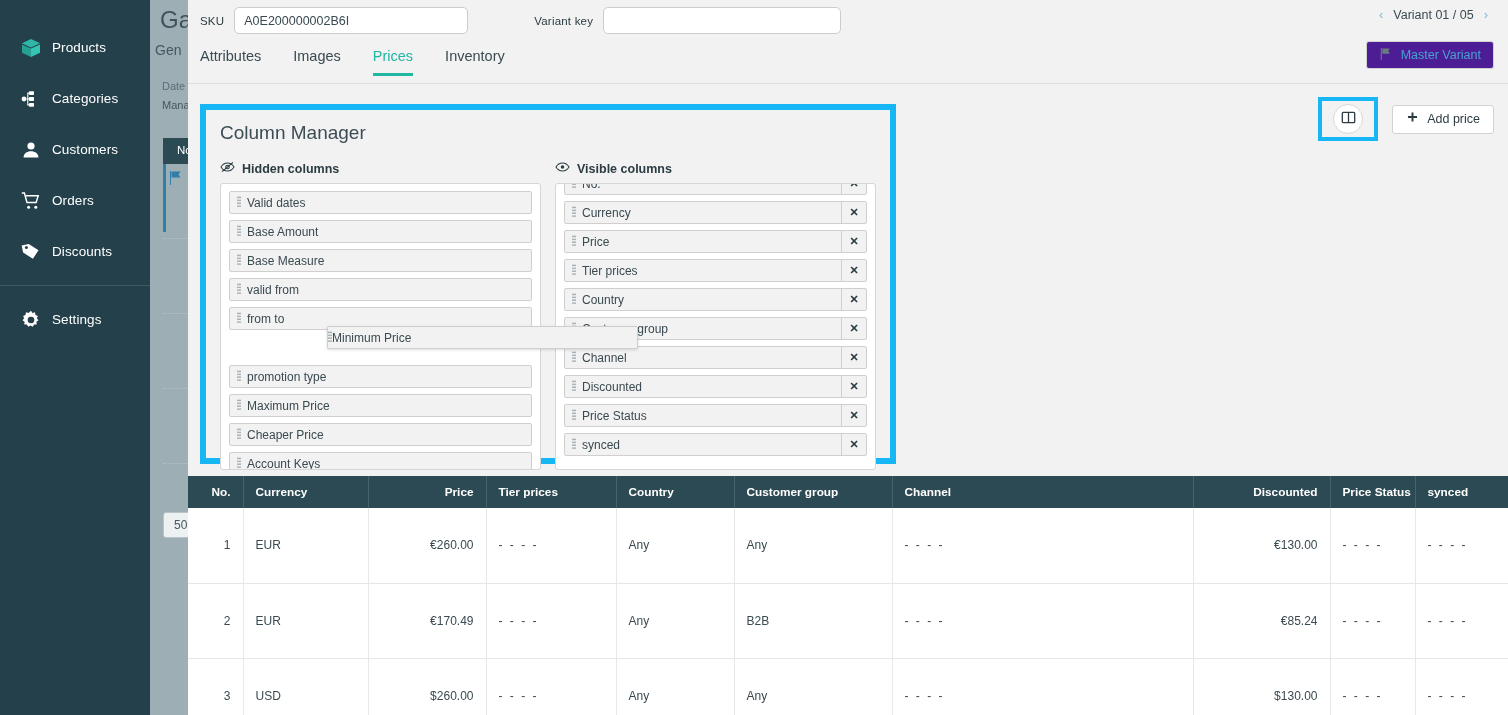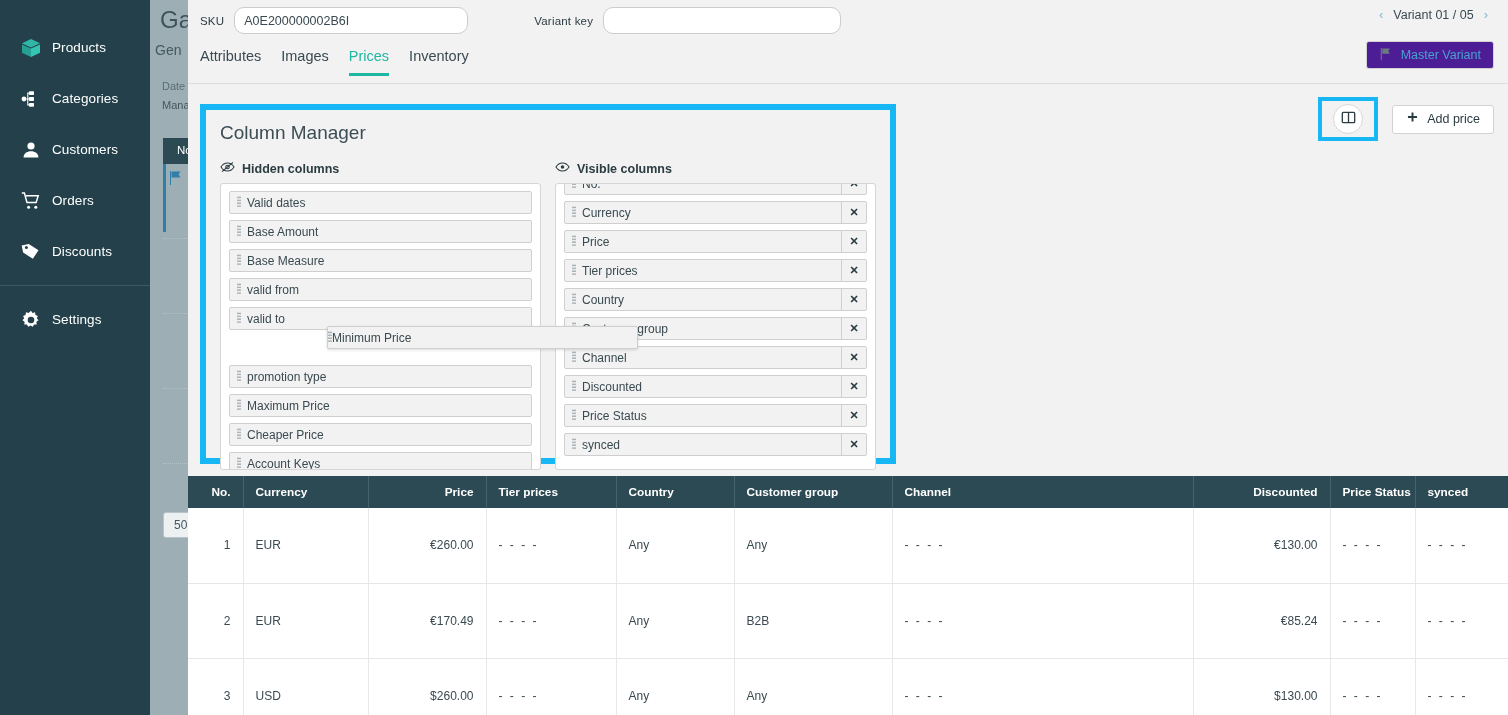--- a/index.html
+++ b/index.html
@@ -70,29 +70,29 @@
   .topbar {
     position: absolute; left: 188px; top: 0;
     width: 1320px; height: 84px;
     background: #f2f2f2;
     border-bottom: 1px solid #dcdcdc;
   }
   .sku-row { position: absolute; left: 12px; top: 7px; display: flex; align-items: center; }
   .fld-label { font-size: 11.5px; font-weight: normal; color: #2b3c42; letter-spacing: .2px; }
   .fld {
     margin-left: 10px; height: 27px;
-    border: 1px solid #cccccc; border-radius: 10px; background: #fff;
+    border: 1px solid #cccccc; border-radius: 5px; background: #fff;
     font-size: 12.5px; color: #3a4a51;
     display: flex; align-items: center; padding: 0 9px;
   }
   #sku-input { width: 234px; }
   #variantkey-input { width: 238px; margin-left: 10px; }
   .variantkey-label { margin-left: 66px; }
 
-  .tabs { position: absolute; left: 12px; top: 48px; display: flex; gap: 20px; }
+  .tabs { position: absolute; left: 12px; top: 48px; display: flex; gap: 32px; }
   .tab {
     font-size: 14.5px; color: #3a4a51; padding-bottom: 9px;
     border-bottom: 3px solid transparent; cursor: pointer; white-space: nowrap;
   }
   .tab.active { color: #1fb6a2; border-bottom-color: #1fb6a2; }
 
   .variant-nav {
     position: absolute; right: 20px; top: 7px;
     display: flex; align-items: center; gap: 10px;
     font-size: 12.5px; color: #3a4a51;
@@ -433,21 +433,21 @@
                     <circle cx="1" cy="1.4" r=".9"></circle>
                     <circle cx="3" cy="1.4" r=".9"></circle>
                     <circle cx="1" cy="4.3" r=".9"></circle>
                     <circle cx="3" cy="4.3" r=".9"></circle>
                     <circle cx="1" cy="7.2" r=".9"></circle>
                     <circle cx="3" cy="7.2" r=".9"></circle>
                     <circle cx="1" cy="10.1" r=".9"></circle>
                     <circle cx="3" cy="10.1" r=".9"></circle>
                   </svg>
                 </span>
-              <span class="lbl">valid to</span>
+              <span class="lbl">from to</span>
             </div>
             <div class="cm-item gap"></div>
             <div class="cm-item">
               <span class="grip">
                   <svg width="4" height="13" viewBox="0 0 4 13" fill="#9aa5aa">
                     <circle cx="1" cy="1.4" r=".9"></circle>
                     <circle cx="3" cy="1.4" r=".9"></circle>
                     <circle cx="1" cy="4.3" r=".9"></circle>
                     <circle cx="3" cy="4.3" r=".9"></circle>
                     <circle cx="1" cy="7.2" r=".9"></circle>

